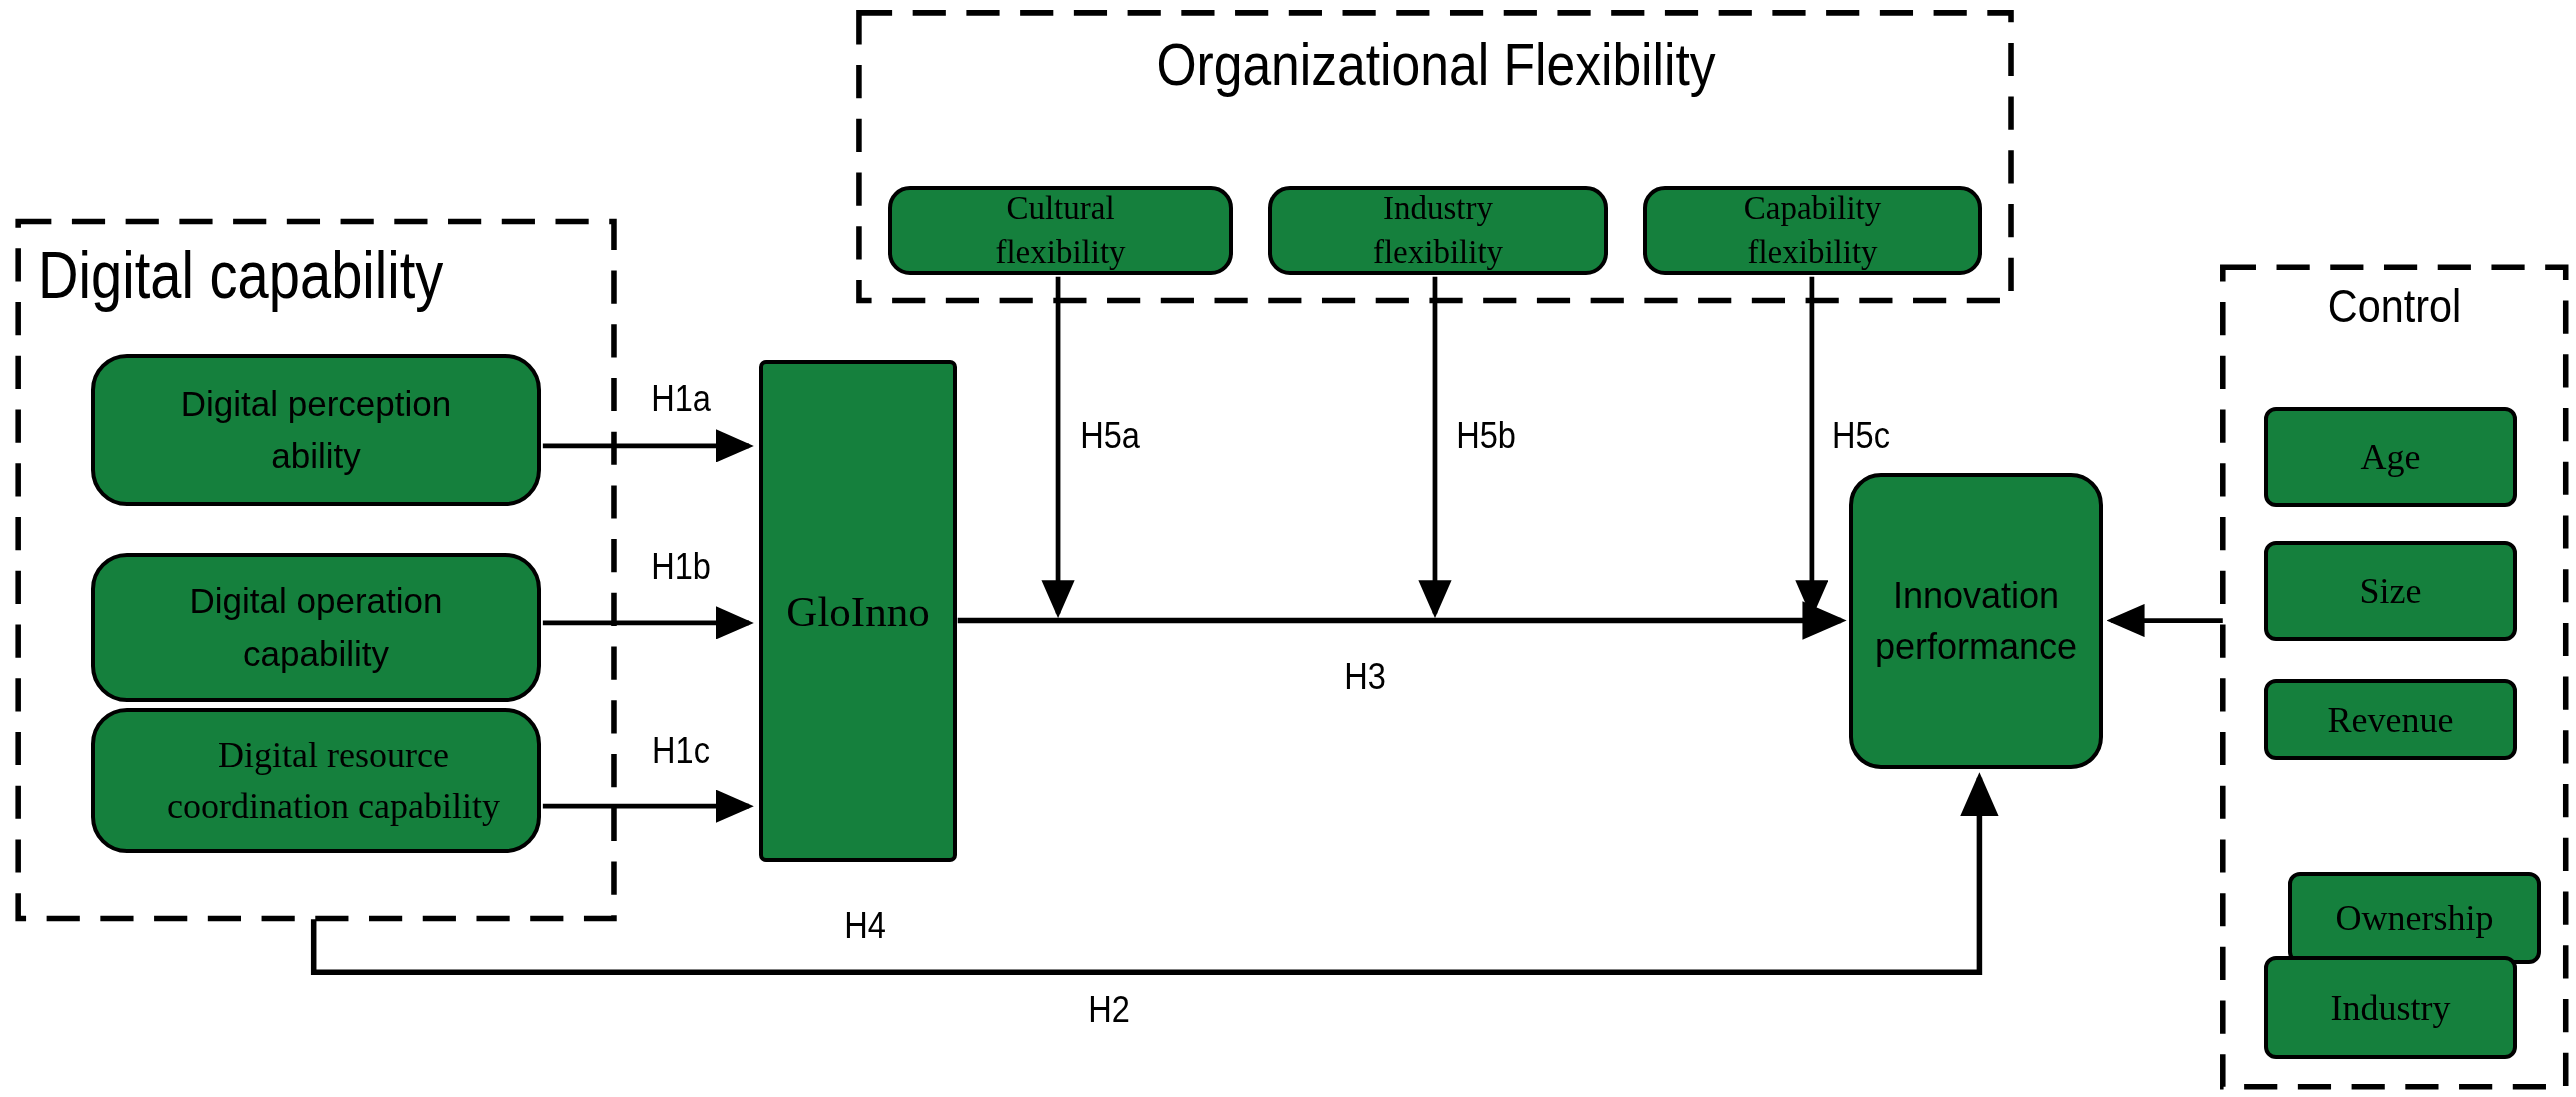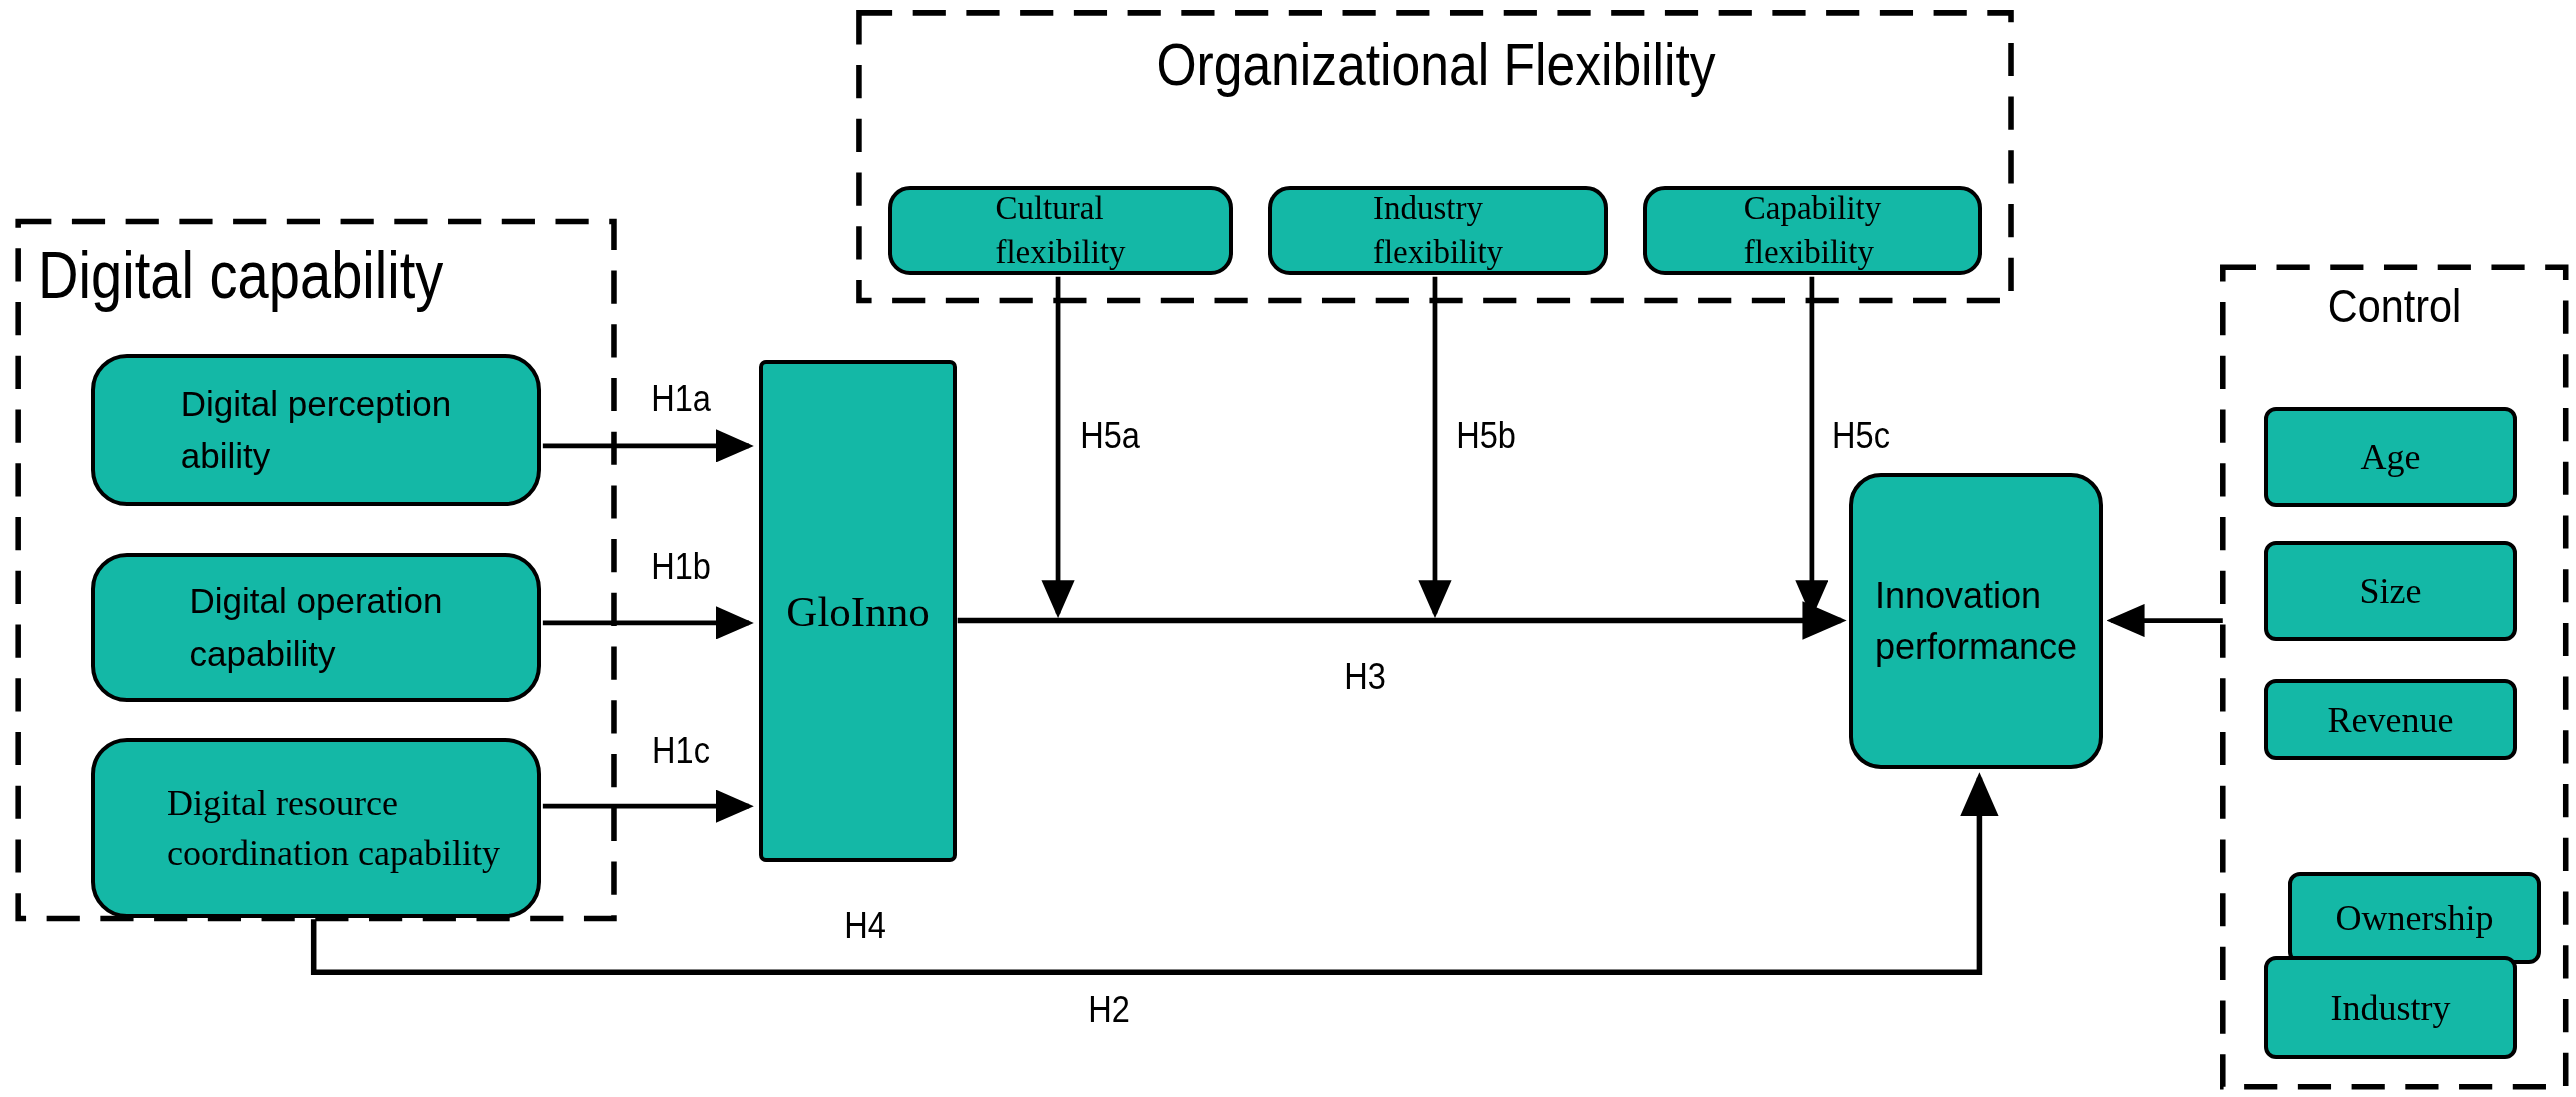--- a/index.html
+++ b/index.html
@@ -1,23 +1,23 @@
 <!DOCTYPE html>
 <html style="font-size:12.6px"><head>
 <meta charset="utf-8">
 <style>
   html,body{margin:0;padding:0;background:#ffffff;}
   body{width:2576px;height:1098px;position:relative;overflow:hidden;
        font-family:"Liberation Sans",sans-serif;color:#000;}
   #stage{position:absolute;left:0;top:0;width:2576px;height:1098px;}
   svg.layer{position:absolute;left:0;top:0;width:2576px;height:1098px;}
 
-  .node{position:absolute;border:4.7px solid #000;background:#14b8a6;
+  .node{position:absolute;border:4.7px solid #000;background:#15803d;
         display:flex;align-items:center;justify-content:center;
-        text-align:left;box-sizing:border-box;}
+        text-align:center;box-sizing:border-box;}
   .multiline{white-space:pre-line;}
 
   .sans-label{font-family:"Liberation Sans",sans-serif;font-size:35px;line-height:1.5;}
   .serif-label{font-family:"Liberation Serif","DejaVu Serif",serif;font-size:36px;line-height:1.4;}
 
   .box-dc{left:91px;width:450px;border-radius:36px;}
   .gloinno{left:759px;top:360px;width:198px;height:502px;border-radius:7px;
            font-family:"Liberation Serif","DejaVu Serif",serif;font-size:43px;}
   .innovation{left:1849px;top:473px;width:254px;height:296px;border-radius:32px;
               font-size:36px;line-height:1.42;}
@@ -69,21 +69,21 @@
   </svg>
 
   <div class="group-title title-dc">Digital capability</div>
   <div class="group-title title-of">Organizational Flexibility</div>
   <div class="group-title title-ctrl">Control</div>
 
   <div class="node box-dc sans-label multiline" style="top:354px;height:152px;">Digital perception
 ability</div>
   <div class="node box-dc sans-label multiline" style="top:553px;height:149px;">Digital operation
 capability</div>
-  <div class="node box-dc serif-label multiline" style="top:738px;height:180px;padding-left:35px;">Digital resource
+  <div class="node box-dc serif-label multiline" style="top:708px;height:145px;padding-left:35px;">Digital resource
 coordination capability</div>
 
   <div class="node gloinno">GloInno</div>
 
   <div class="node innovation multiline">Innovation
 performance</div>
 
   <div class="node flexbox multiline" style="left:888px;width:345px;">Cultural
 flexibility</div>
   <div class="node flexbox multiline" style="left:1268px;width:340px;">Industry

